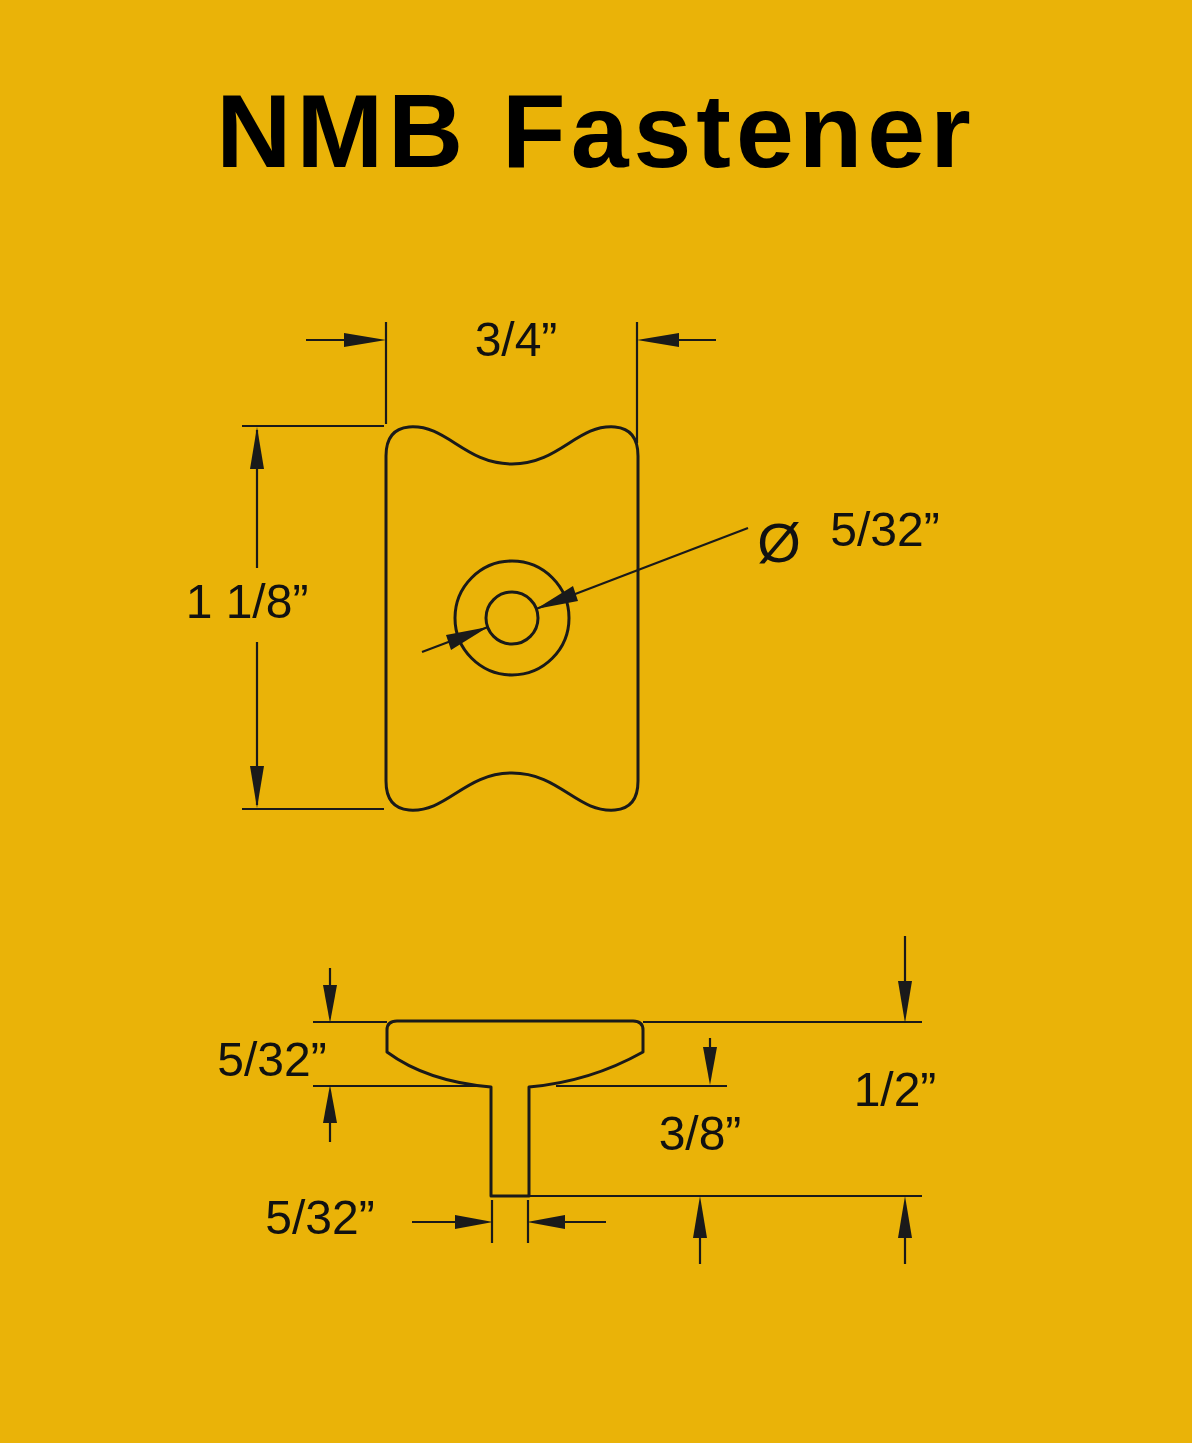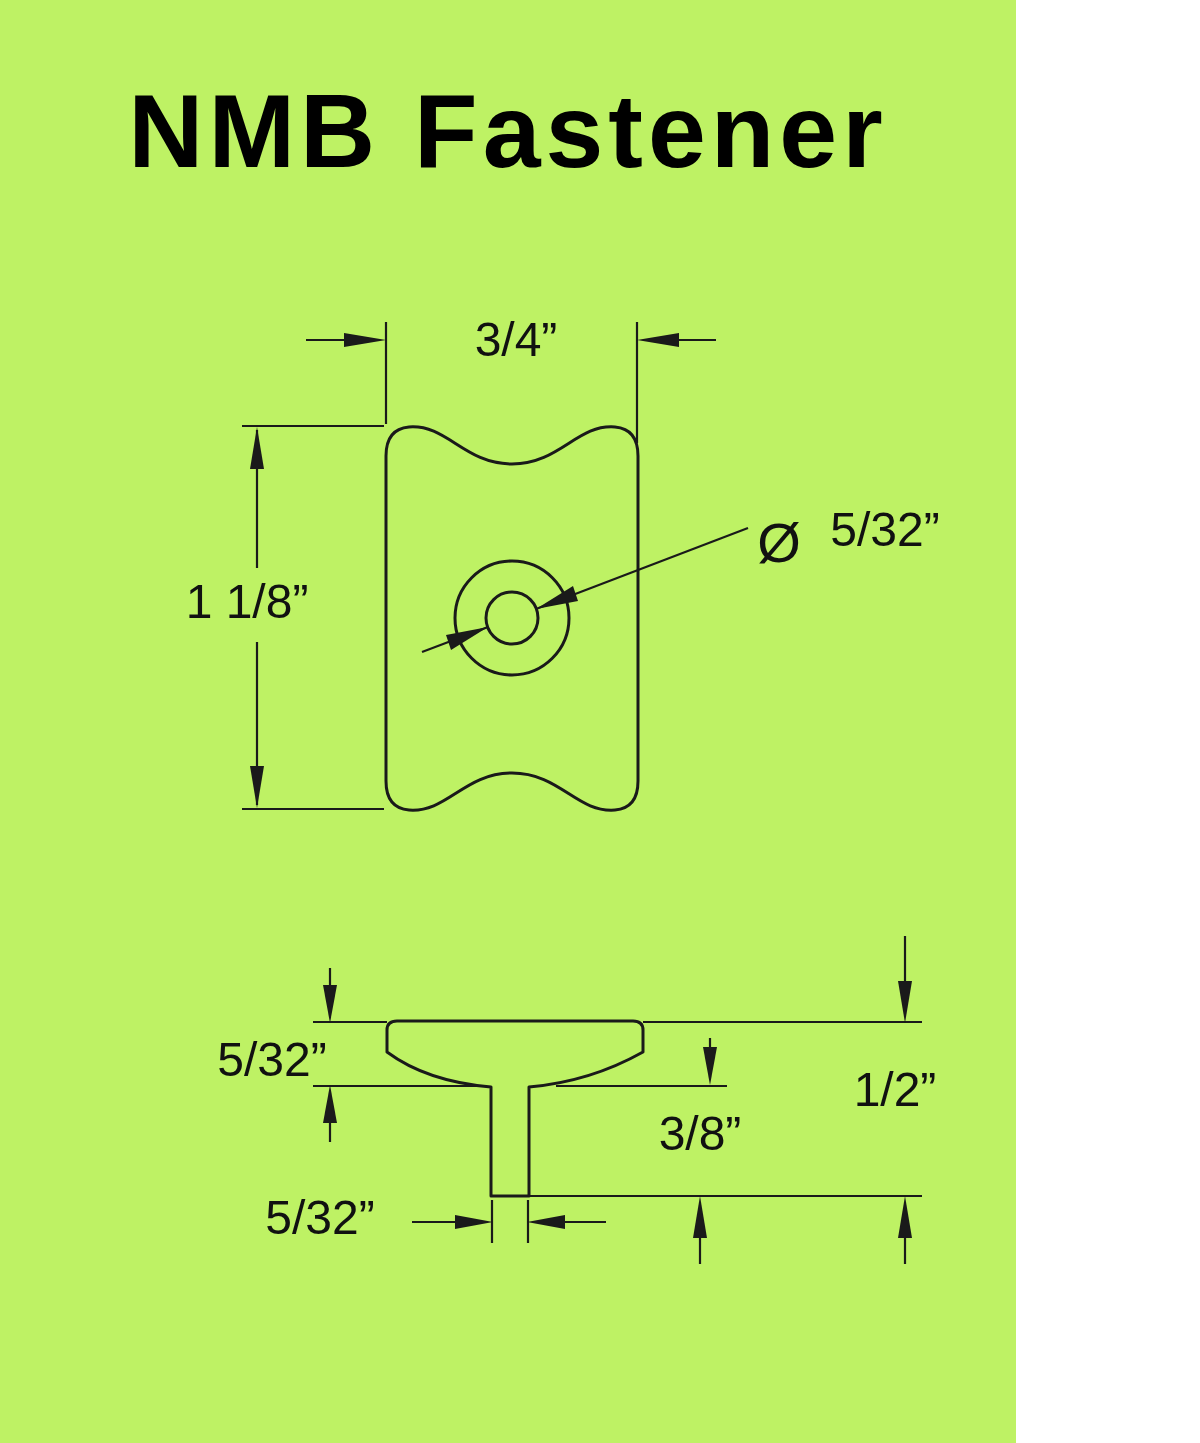--- a/index.html
+++ b/index.html
@@ -2,23 +2,23 @@
 <html><head>
 <meta charset="utf-8">
 <style>
   html, body {
     margin: 0;
     padding: 0;
     background: #ffffff;
   }
   .page {
     position: relative;
-    width: 1016px;
+    width: 1192px;
     height: 1443px;
-    background: #bef264;
+    background: #eab308;
     font-family: "Liberation Sans", sans-serif;
     overflow: hidden;
   }
   .title {
     position: absolute;
     top: 72px;
     left: 0;
     width: 100%;
     margin: 0;
     text-align: center;

